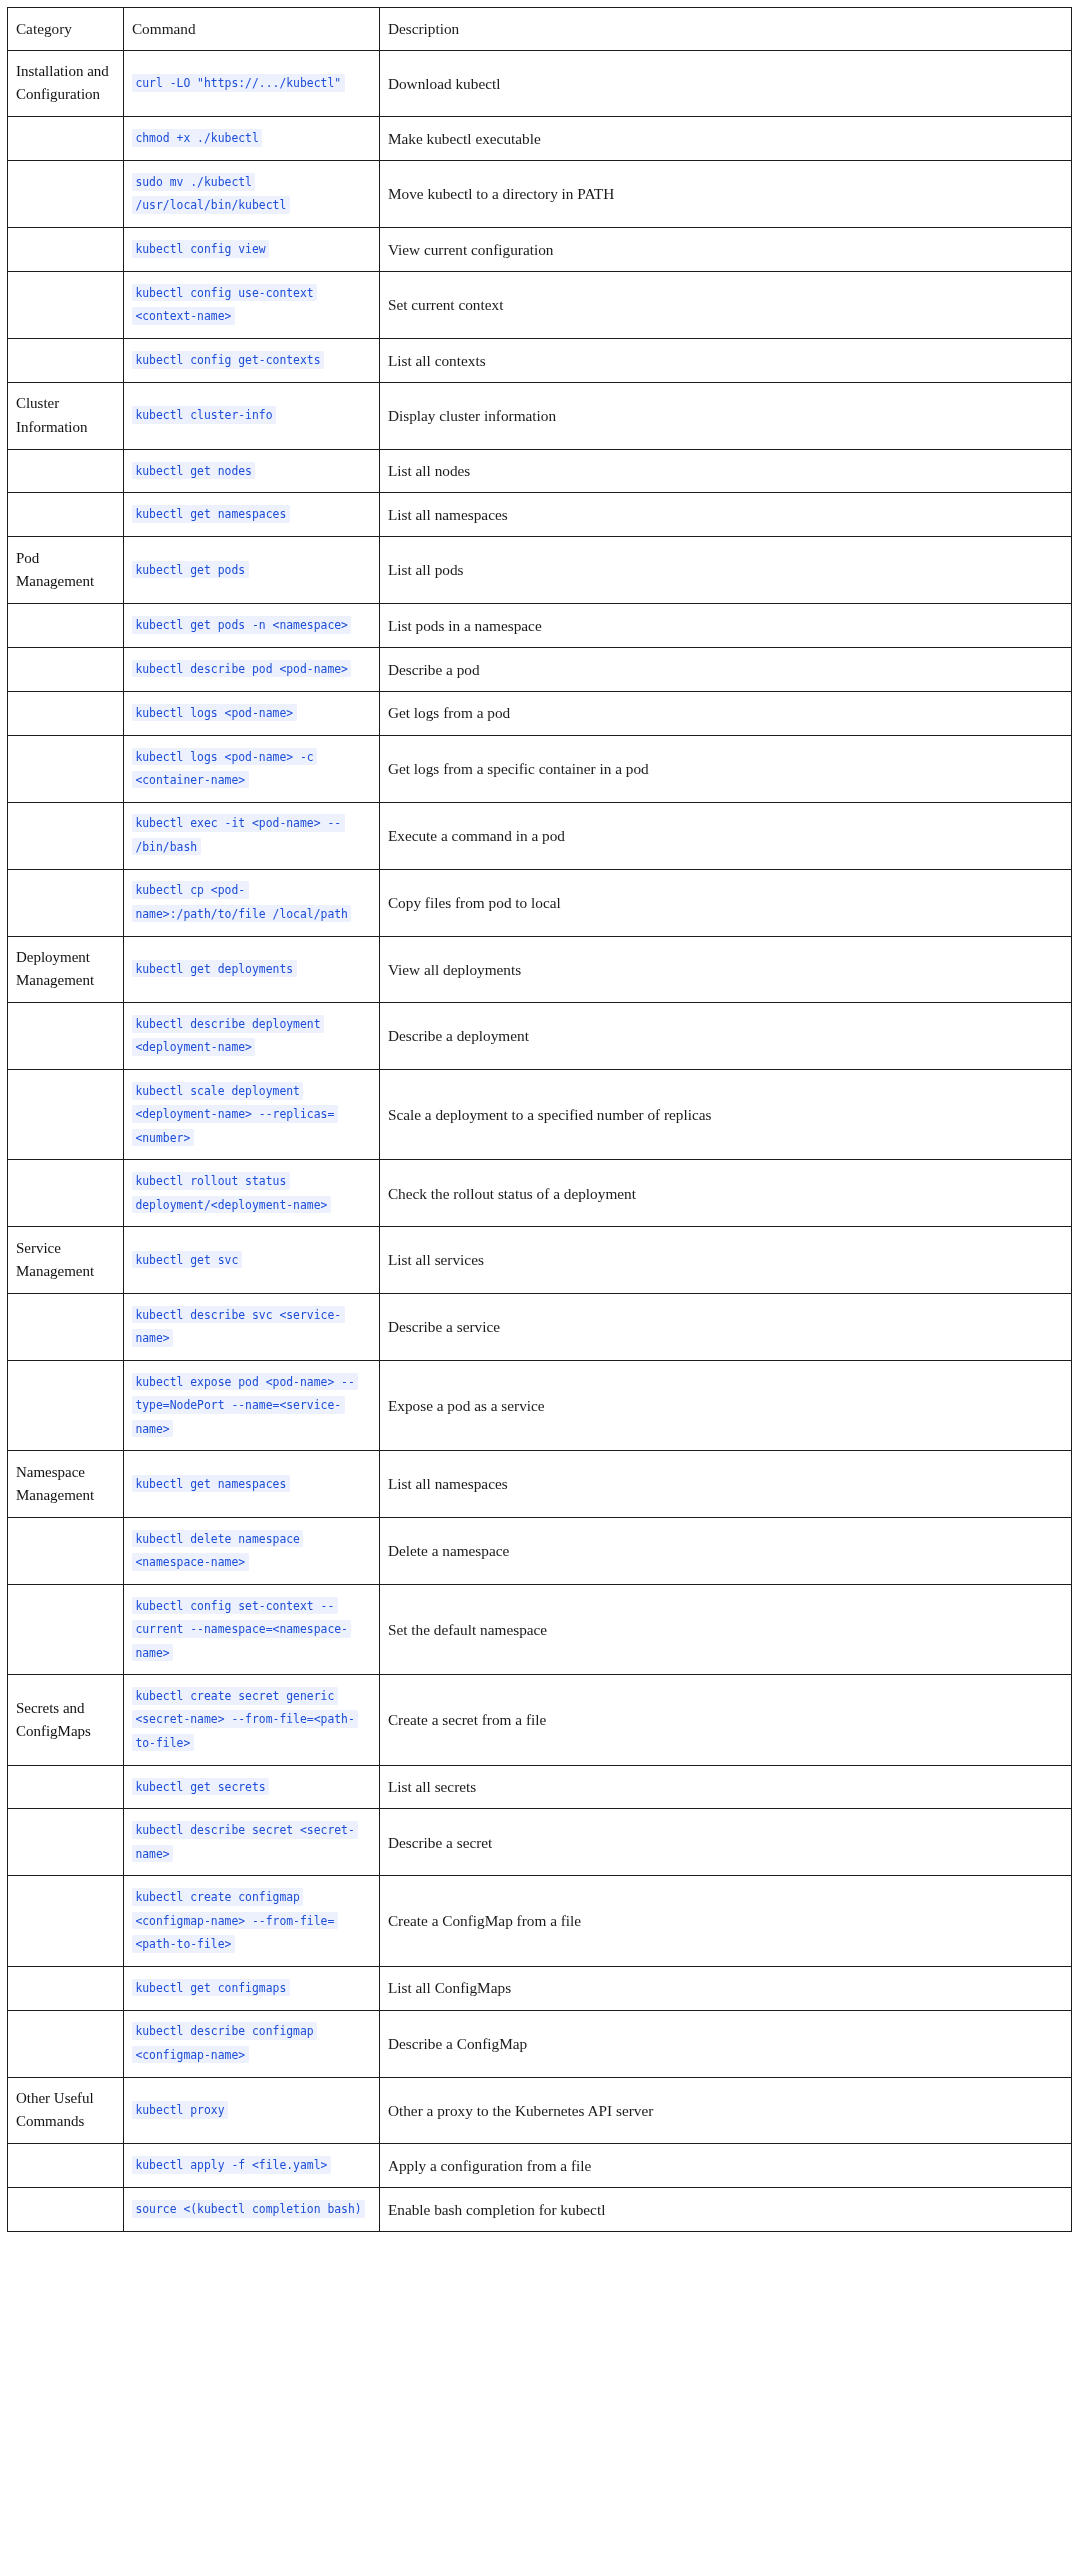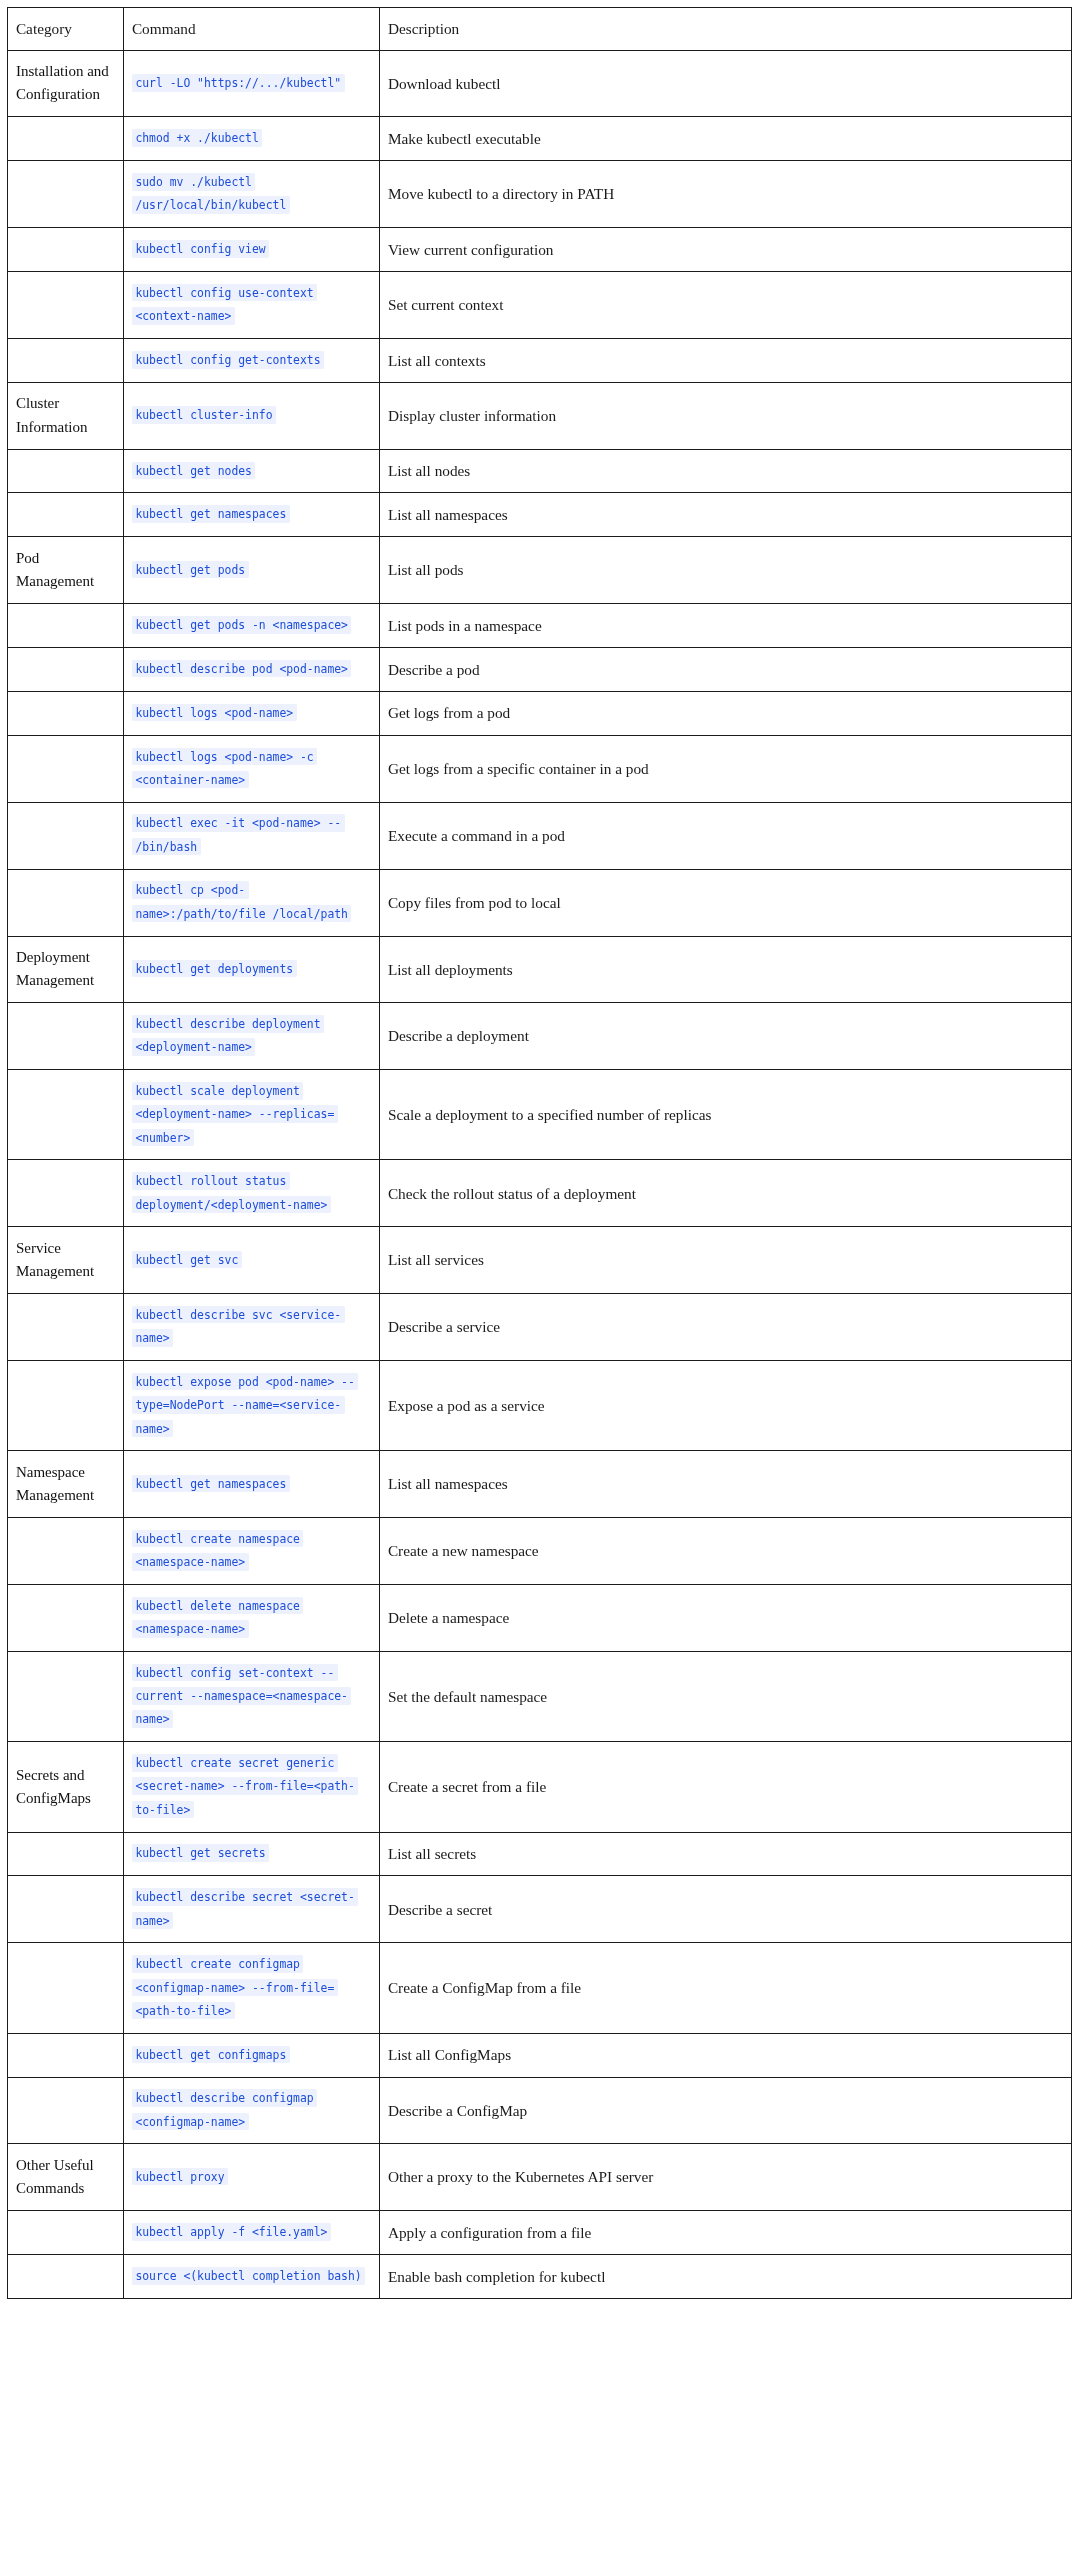--- a/index.html
+++ b/index.html
@@ -172,21 +172,21 @@
           <td class="desc">Execute a command in a pod</td>
         </tr>
         <tr>
           <td class="category"></td>
           <td class="command"><code class="cmd">kubectl cp &lt;pod-name&gt;:/path/to/file /local/path</code></td>
           <td class="desc">Copy files from pod to local</td>
         </tr>
         <tr>
           <td class="category">Deployment Management</td>
           <td class="command"><code class="cmd">kubectl get deployments</code></td>
-          <td class="desc">List all deployments</td>
+          <td class="desc">View all deployments</td>
         </tr>
         <tr>
           <td class="category"></td>
           <td class="command"><code class="cmd">kubectl describe deployment &lt;deployment-name&gt;</code></td>
           <td class="desc">Describe a deployment</td>
         </tr>
         <tr>
           <td class="category"></td>
           <td class="command"><code class="cmd">kubectl scale deployment &lt;deployment-name&gt; --replicas=&lt;number&gt;</code></td>
           <td class="desc">Scale a deployment to a specified number of replicas</td>
@@ -211,25 +211,20 @@
           <td class="command"><code class="cmd">kubectl expose pod &lt;pod-name&gt; --type=NodePort --name=&lt;service-name&gt;</code></td>
           <td class="desc">Expose a pod as a service</td>
         </tr>
         <tr>
           <td class="category">Namespace Management</td>
           <td class="command"><code class="cmd">kubectl get namespaces</code></td>
           <td class="desc">List all namespaces</td>
         </tr>
         <tr>
           <td class="category"></td>
-          <td class="command"><code class="cmd">kubectl create namespace &lt;namespace-name&gt;</code></td>
-          <td class="desc">Create a new namespace</td>
-        </tr>
-        <tr>
-          <td class="category"></td>
           <td class="command"><code class="cmd">kubectl delete namespace &lt;namespace-name&gt;</code></td>
           <td class="desc">Delete a namespace</td>
         </tr>
         <tr>
           <td class="category"></td>
           <td class="command"><code class="cmd">kubectl config set-context --current --namespace=&lt;namespace-name&gt;</code></td>
           <td class="desc">Set the default namespace</td>
         </tr>
         <tr>
           <td class="category">Secrets and ConfigMaps</td>

